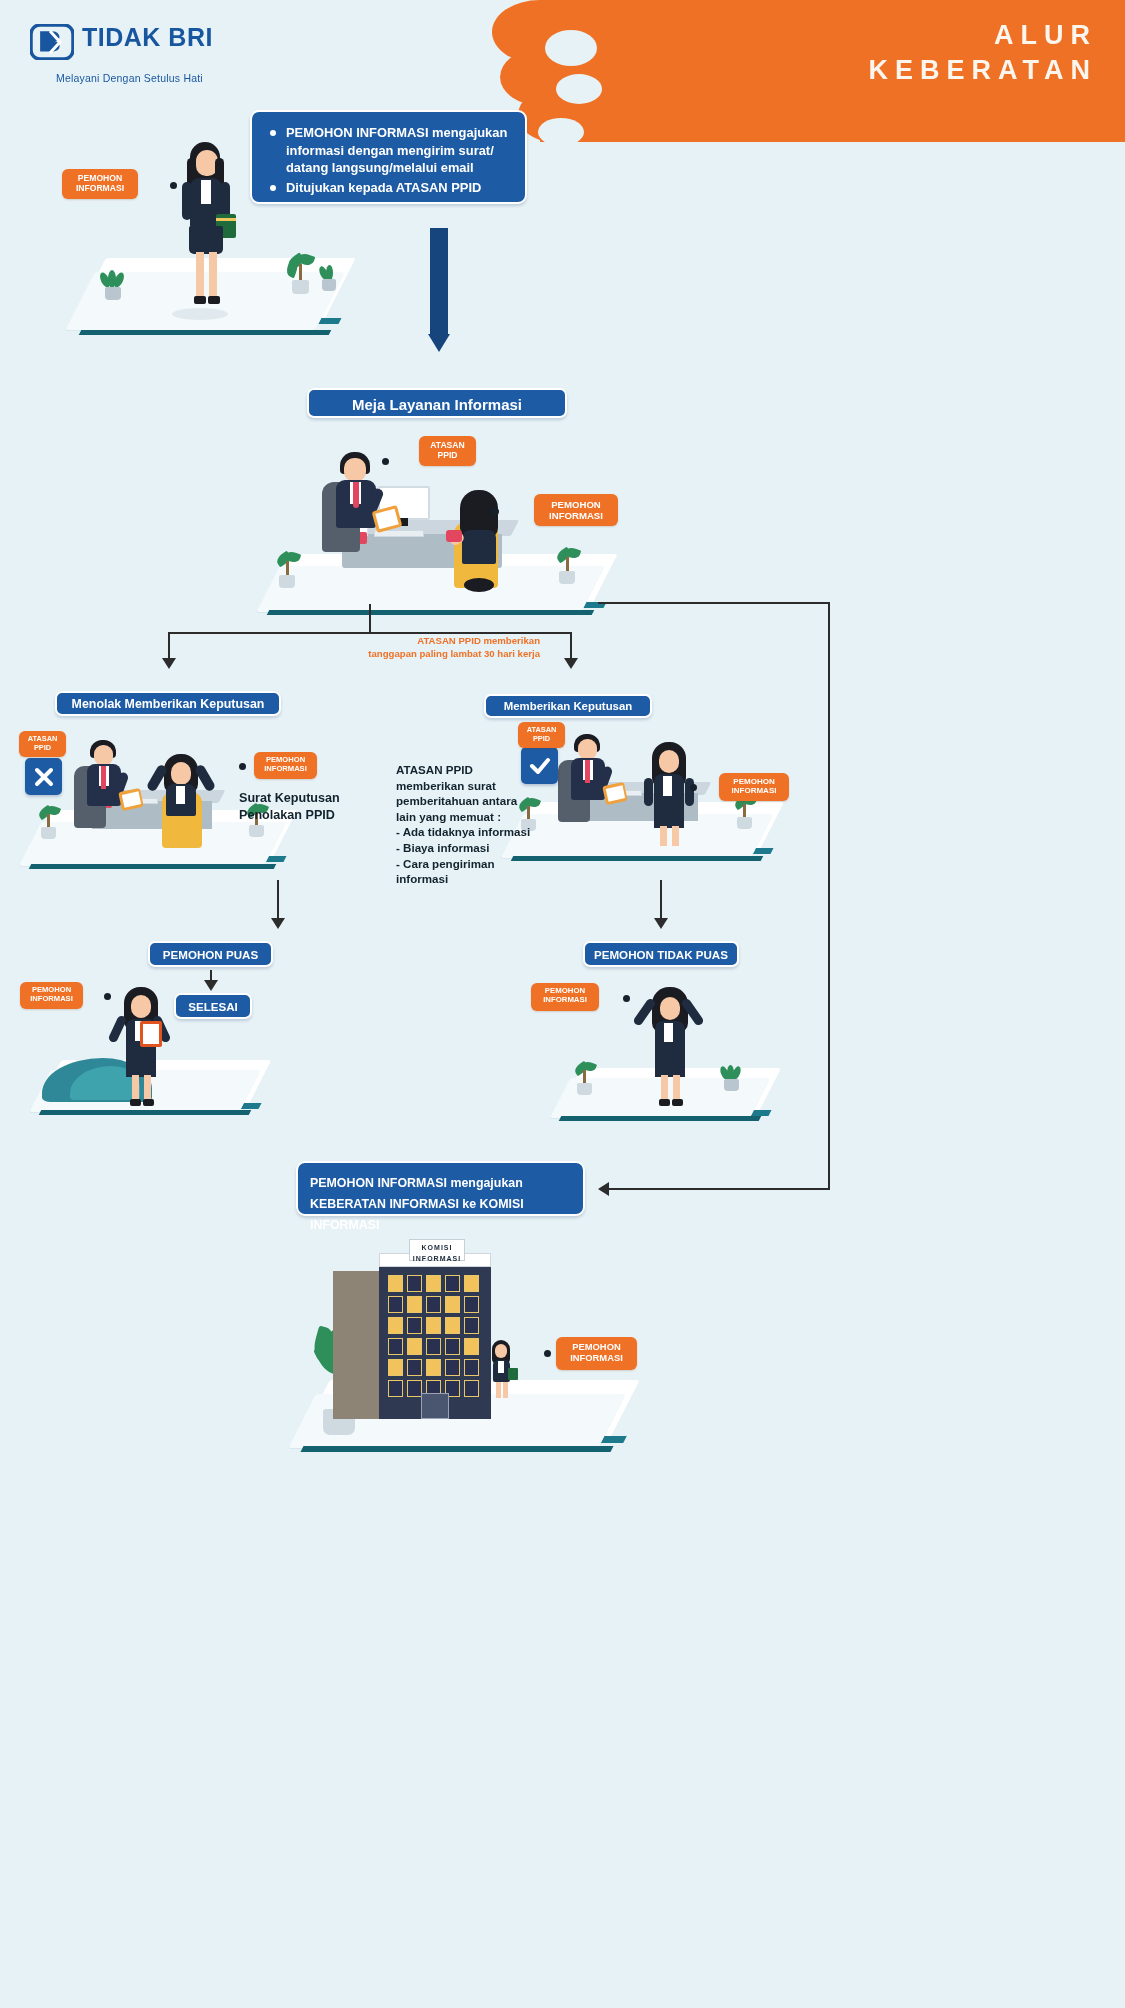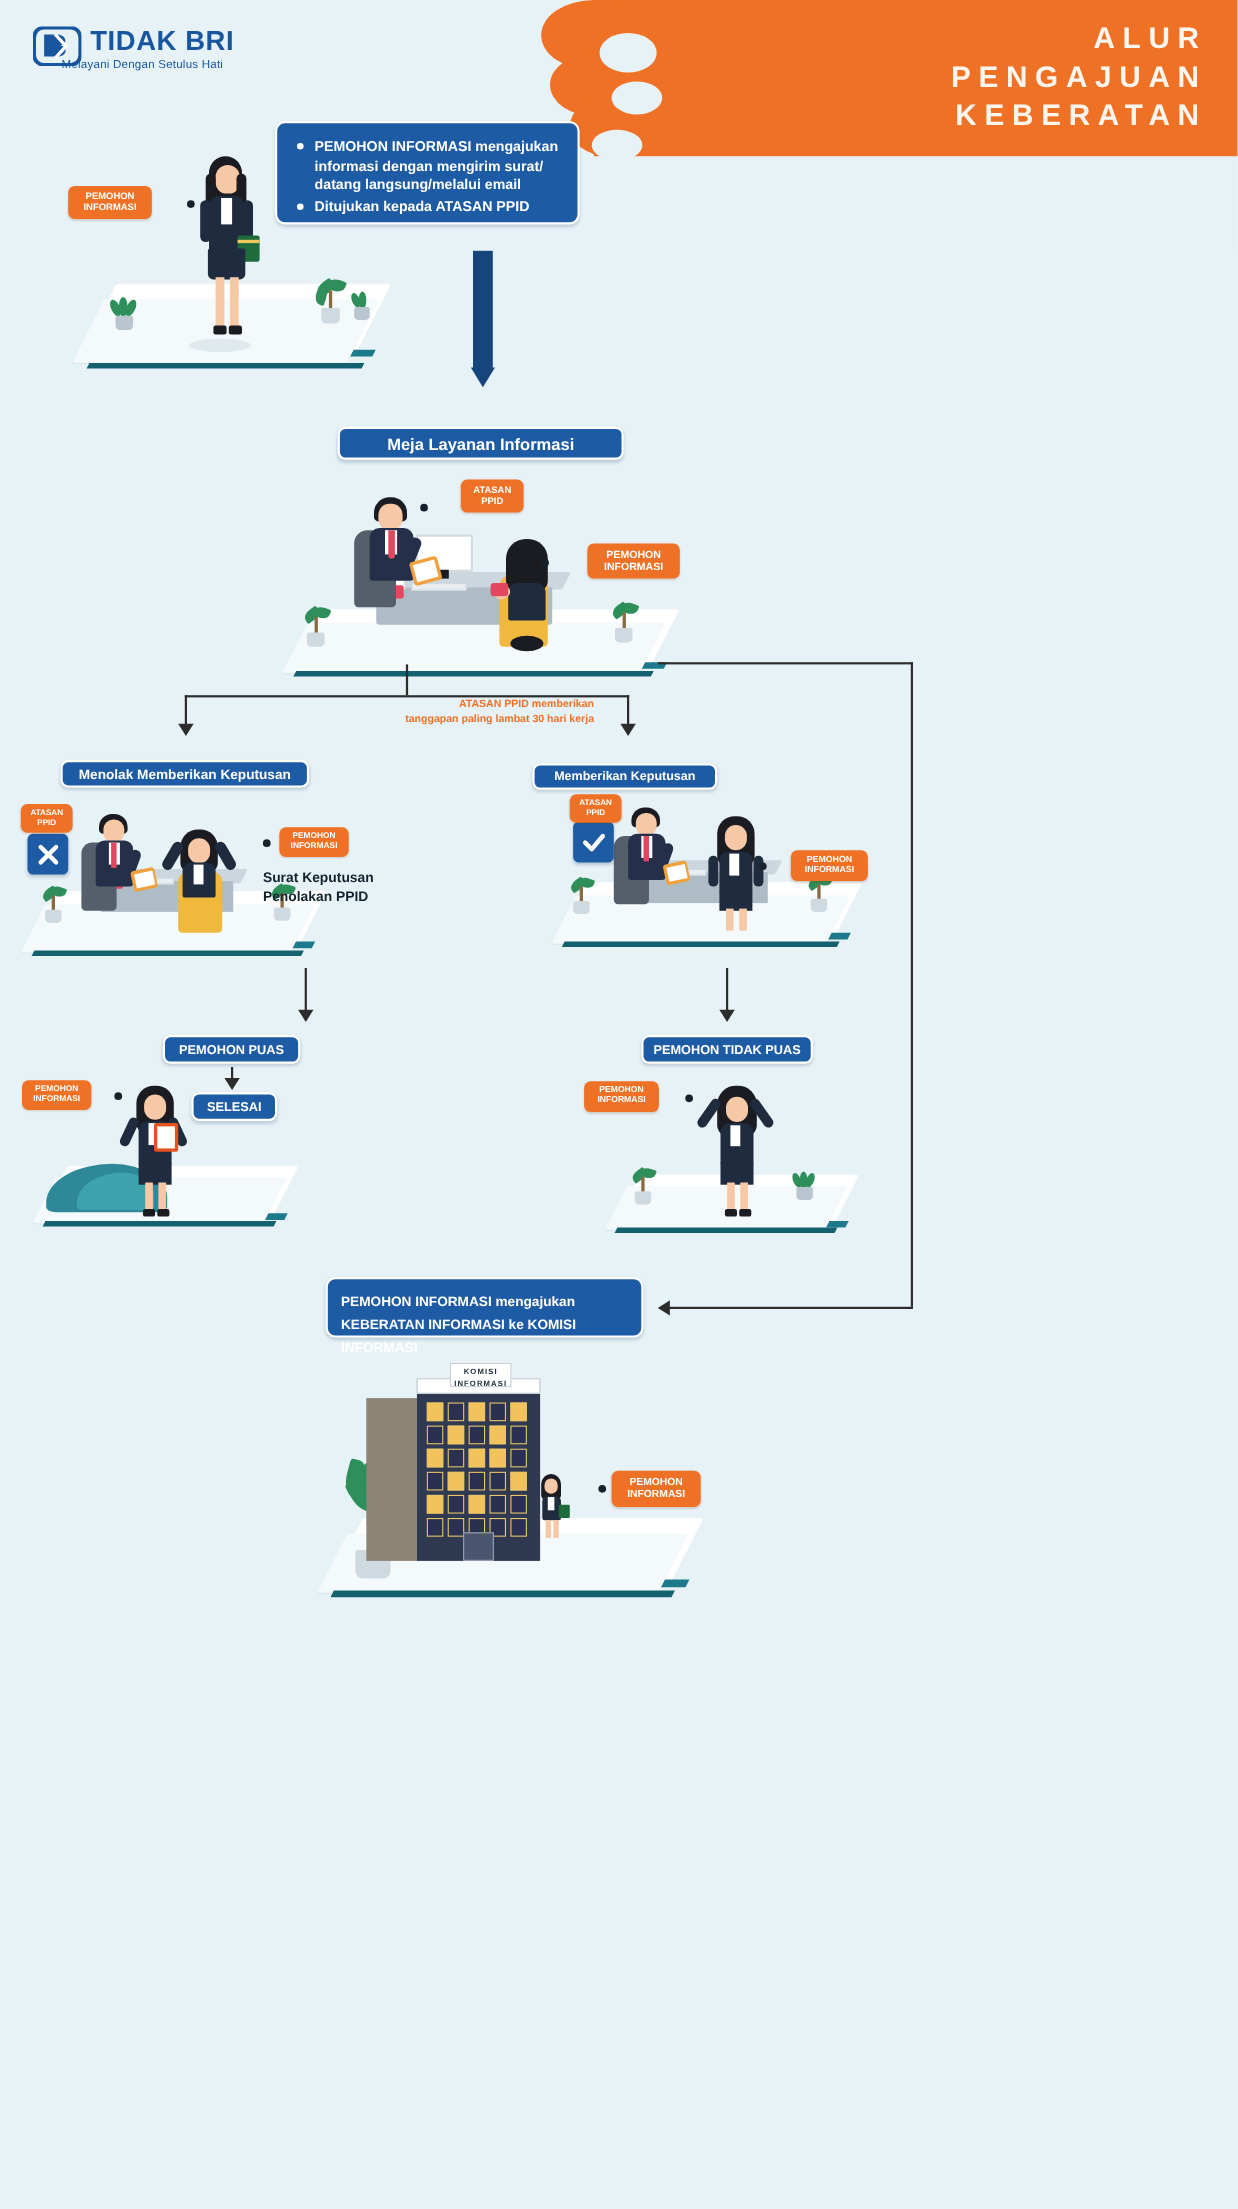--- a/index.html
+++ b/index.html
@@ -33,21 +33,21 @@
   #header-title div { white-space:nowrap; }
 
   
   #logo-wrap { left:30px; top:24px; width:260px; height:52px; }
   #logo-mark { left:0; top:0; width:44px; height:36px; }
   #logo-text {
     left:52px; top:-1px; color:#18569f; font-size:25px; font-weight:bold;
     letter-spacing:0.5px;
   }
   #logo-tagline {
-    left:26px; top:29px; color:#18569f; font-size:10.5px; letter-spacing:0.2px;text-align:right;
+    left:26px; top:48px; color:#18569f; font-size:10.5px; letter-spacing:0.2px;text-align:right;
   }
 
   
   .bluebox {
     background:#1d5ba4; color:#ffffff; border-radius:9px;
     border:2px solid #ffffff;
     box-shadow:0 2px 3px rgba(10,40,80,.18);
   }
   .bluebar {
     background:#1d5ba4; color:#ffffff; border-radius:7px;
@@ -189,21 +189,20 @@
 
   <div class="abs" id="header-blob-a" style="left:492px;top:0px;width:96px;height:64px;"></div>
   <div class="abs" id="header-blob-b" style="left:500px;top:48px;width:84px;height:58px;"></div>
   <div class="abs" id="header-blob-c" style="left:518px;top:88px;width:70px;height:54px;"></div>
   <div class="abs" id="header-notch-a" style="left:545px;top:30px;width:52px;height:36px;"></div>
   <div class="abs" id="header-notch-b" style="left:556px;top:74px;width:46px;height:30px;"></div>
   <div class="abs" id="header-notch-c" style="left:538px;top:118px;width:46px;height:28px;"></div>
 
   <div class="abs" id="header-title">
     <div>ALUR</div>
-    <div>PENGAJUAN</div>
     <div>KEBERATAN</div>
   </div>
 
   <div class="abs" id="logo-wrap">
     <svg class="abs" id="logo-mark" viewBox="0 0 44 36">
       <rect x="1" y="1" width="42" height="34" rx="9" fill="none" stroke="#18569f" stroke-width="3.5"></rect>
       <path d="M9 7 h13 c6 0 8 4 8 6 c0 2.6 -2.4 4.4 -5 4.8 c2.8 .5 5.2 2 5.2 5 c0 3.3 -2.6 6 -8.2 6 h-13 z" fill="#18569f" transform="scale(0.92) translate(2,1)"></path>
       <path d="M20 7 l10 11 l-10 11" fill="none" stroke="#ffffff" stroke-width="3"></path>
     </svg>
     <div class="abs" id="logo-text">TIDAK BRI</div>
@@ -518,20 +517,30 @@
   <div class="abs orangetag" id="tag-pemohon-4">
     <div>PEMOHON</div>
     <div>INFORMASI</div>
   </div>
   <div class="abs" style="left:690px;top:784px;width:28px;height:7px;">
     <span class="dotend" style="left:0;top:0;"></span>
     <span class="dot" style="left:11px;top:2px;"></span>
     <span class="dot" style="left:19px;top:2px;"></span>
   </div>
 
+  <div class="abs" id="txt-atasan-block">
+    <div>ATASAN PPID</div>
+    <div>memberikan surat</div>
+    <div>pemberitahuan antara</div>
+    <div>lain yang memuat :</div>
+    <div>- Ada tidaknya informasi</div>
+    <div>- Biaya informasi</div>
+    <div>- Cara pengiriman</div>
+    <div>  informasi</div>
+  </div>
 
   <div class="abs vline-thin" style="left:277px;top:880px;width:2px;height:42px;"></div>
   <div class="abs arrowhead-down-sm" style="left:271px;top:918px;"></div>
   <div class="abs vline-thin" style="left:842px;top:880px;width:0px;height:0px;"></div>
   <div class="abs vline-thin" style="left:660px;top:880px;width:2px;height:42px;"></div>
   <div class="abs arrowhead-down-sm" style="left:654px;top:918px;"></div>
 
   <div class="abs bluebar" id="bar-puas">PEMOHON PUAS</div>
   <div class="abs vline-thin" style="left:210px;top:970px;width:2px;height:14px;"></div>
   <div class="abs arrowhead-down-sm" style="left:204px;top:980px;"></div>

